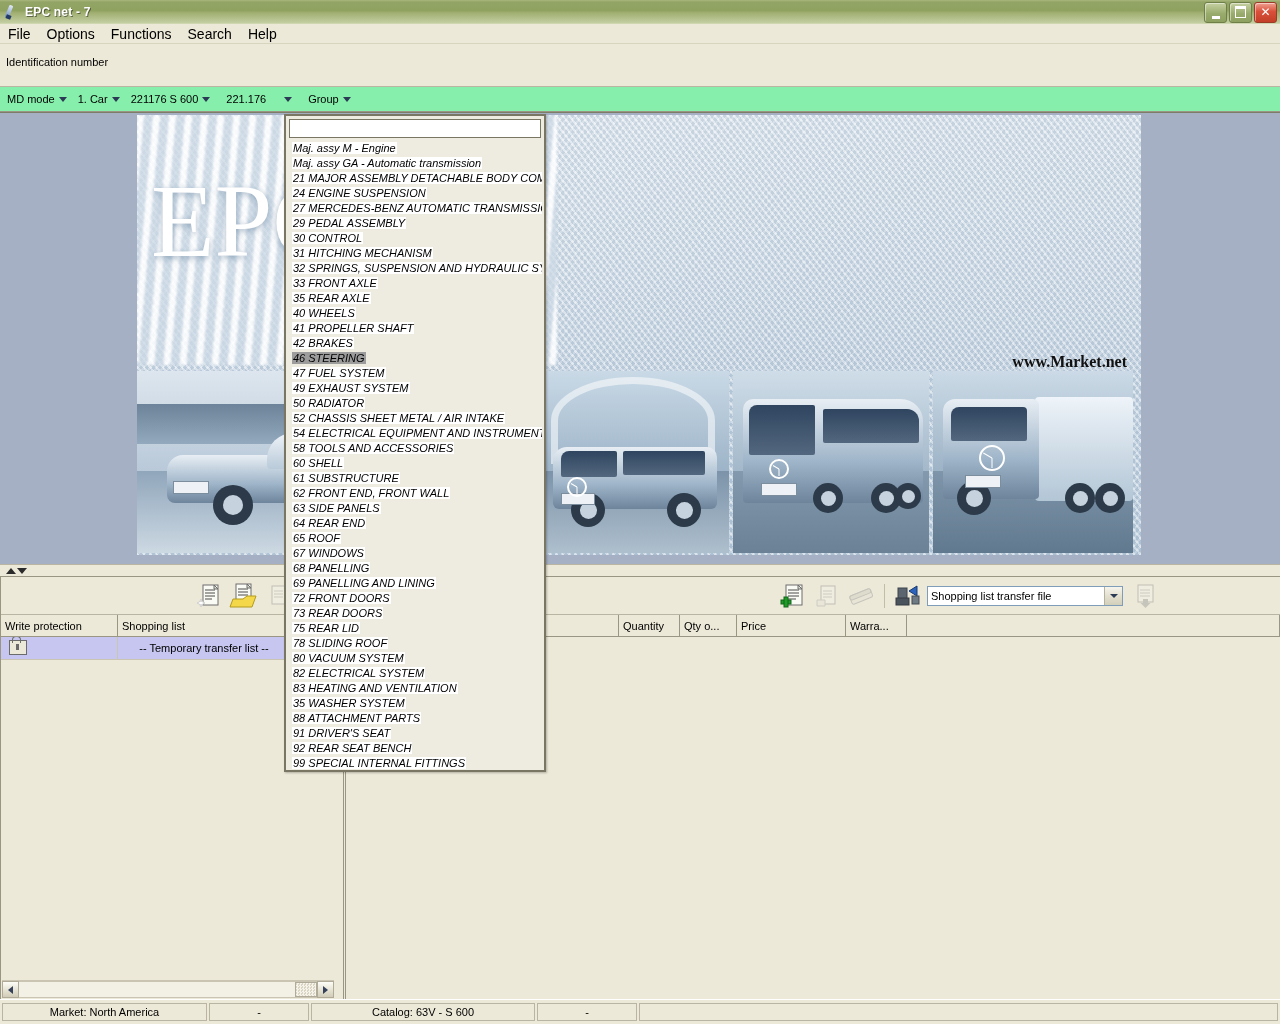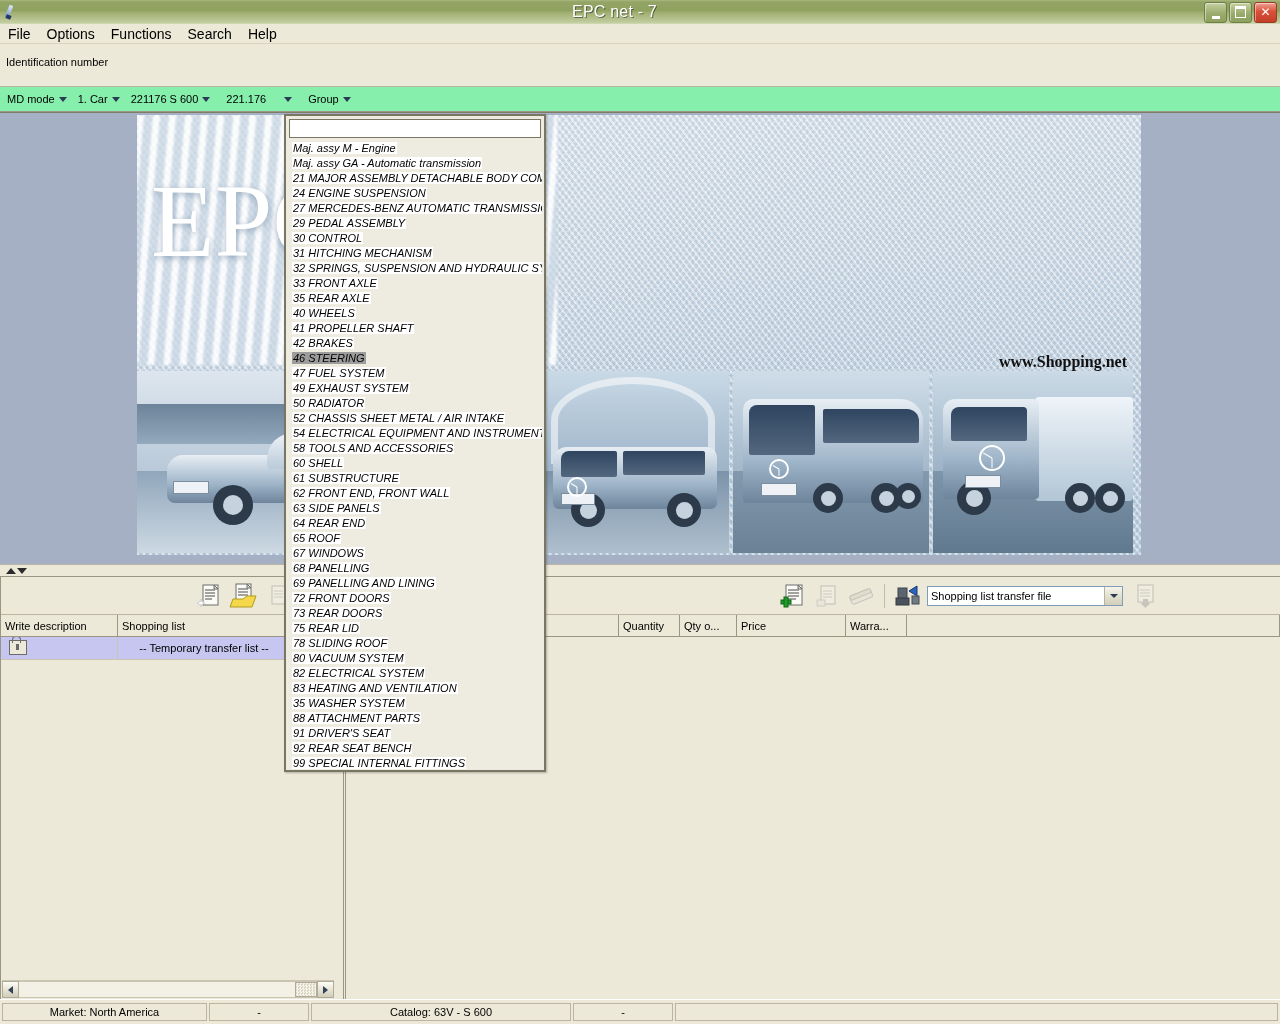--- a/index.html
+++ b/index.html
@@ -26,23 +26,23 @@
   .title-ico:before{
     content:"";position:absolute;left:3px;top:1px;width:4px;height:13px;
     background:linear-gradient(to bottom,#dfe8f5,#6f8fc0);
     transform:rotate(22deg);border-radius:1px;
   }
   .title-ico:after{
     content:"";position:absolute;left:2px;top:11px;width:5px;height:4px;
     background:#233a66;transform:rotate(22deg);
   }
   .title-text{
-    color:#ffffff;font-size:16px;font-weight:normal;
+    color:#ffffff;font-size:12px;font-weight:bold;
     text-shadow:1px 1px 0 rgba(0,0,0,.45);
-    flex:1 1 auto;letter-spacing:.2px;text-align:center;
+    flex:1 1 auto;letter-spacing:.2px;
   }
   .winbtns{display:flex;align-items:center;gap:2px;margin-right:3px;}
   .wbtn{
     width:21px;height:19px;border:1px solid #6f7f48;border-radius:3px;
     background:linear-gradient(to bottom,#c6d0a2,#9aac6d 55%,#8da05f);
     position:relative;box-shadow:inset 1px 1px 0 rgba(255,255,255,.45);
   }
   .wbtn.close{
     border:1px solid #9c3a28;
     background:linear-gradient(to bottom,#f0a293,#d9503a 45%,#c33f27);
@@ -466,21 +466,21 @@
   </div>
 
   <div class="mainpanel">
     <div class="leftimg"></div>
 
     <div class="banner">
       <div class="fabric"></div>
       <div class="leftcloth"></div>
       <div class="epcghost">net</div>
       <div class="epctext">EPC net</div>
-      <div class="weburl">www.Shopping.net</div>
+      <div class="weburl">www.Market.net</div>
 
       <div class="photos">
 
         <div class="photo p-smart">
           <div class="ph-sky" style="background:linear-gradient(to bottom,#dde6ee,#b9c9d9);"></div>
           <div class="ph-ground" style="background:linear-gradient(to bottom,#90a6bb,#cdd9e3);"></div>
           <div style="position:absolute;left:0;top:18%;width:100%;height:22%;background:linear-gradient(to bottom,#6d8399,#93a9bd);"></div>
           <div class="veh" style="left:30px;top:58px;width:300px;height:92px;">
             <div class="body" style="left:0;top:26px;width:300px;height:48px;border-radius:16px 40px 8px 8px;"></div>
             <div class="glass" style="left:120px;top:6px;width:150px;height:30px;border-radius:18px 10px 2px 2px;"></div>
@@ -588,21 +588,21 @@
                 <line x1="10" y1="12" x2="19" y2="12"></line>
                 <line x1="10" y1="15" x2="19" y2="15"></line>
               </g>
           </svg>
         </div>
       </div>
 
       <table class="tbl">
         <thead>
           <tr>
-            <th style="width:108px">Write description</th>
+            <th style="width:108px">Write protection</th>
             <th style="width:164px">Shopping list</th>
             <th style="width:70px">Dat</th>
           </tr>
         </thead>
         <tbody>
           <tr class="sel">
             <td>
               <span class="lock"></span>
             </td>
             <td class="center">-- Temporary transfer list --</td>
@@ -760,18 +760,18 @@
         <div class="dd-item"><span>88 ATTACHMENT PARTS</span></div>
         <div class="dd-item"><span>91 DRIVER'S SEAT</span></div>
         <div class="dd-item"><span>92 REAR SEAT BENCH</span></div>
         <div class="dd-item"><span>99 SPECIAL INTERNAL FITTINGS</span></div>
       </div>
   </div>
 
   <div class="statusbar">
     <div class="st-cell" style="width:205px;">Market: North America</div>
     <div class="st-cell" style="width:100px;">-</div>
-    <div class="st-cell" style="width:260px;">Catalog: 63V - S 600</div>
+    <div class="st-cell" style="width:224px;">Catalog: 63V - S 600</div>
     <div class="st-cell" style="width:100px;">-</div>
     <div class="st-cell" style="flex:1 1 auto;margin-right:2px;"></div>
   </div>
 
 </div>
 
 </body></html>

